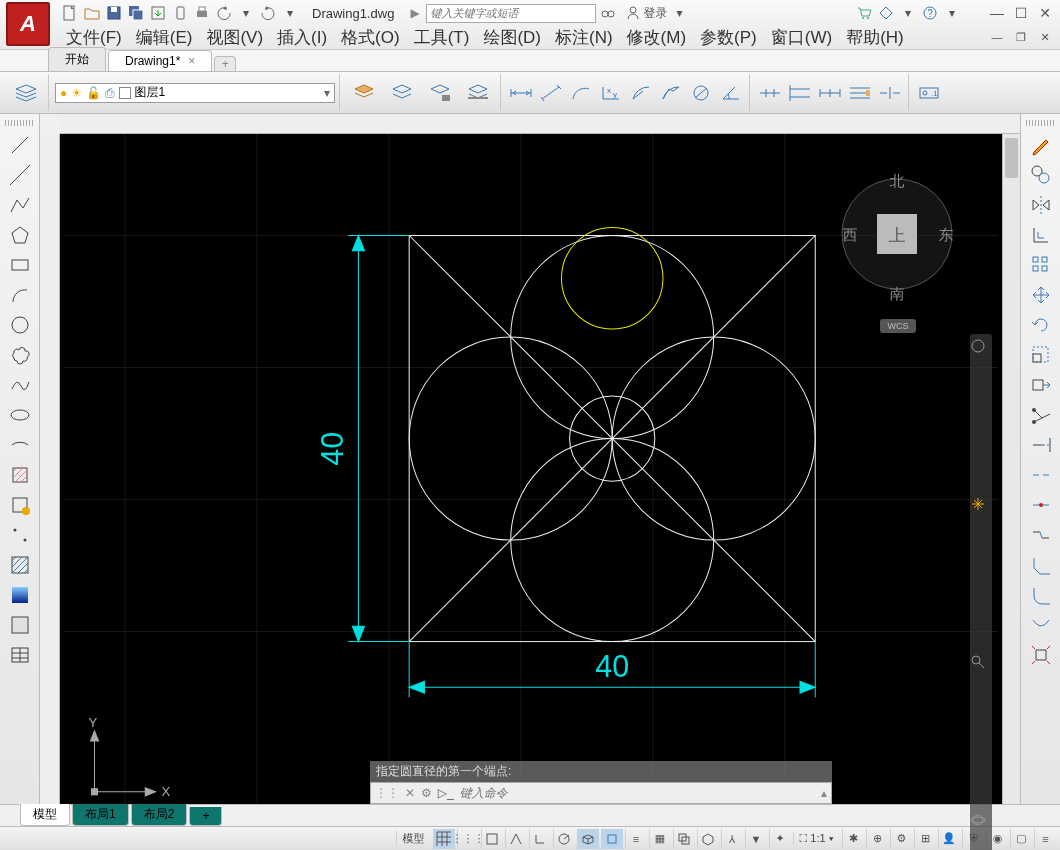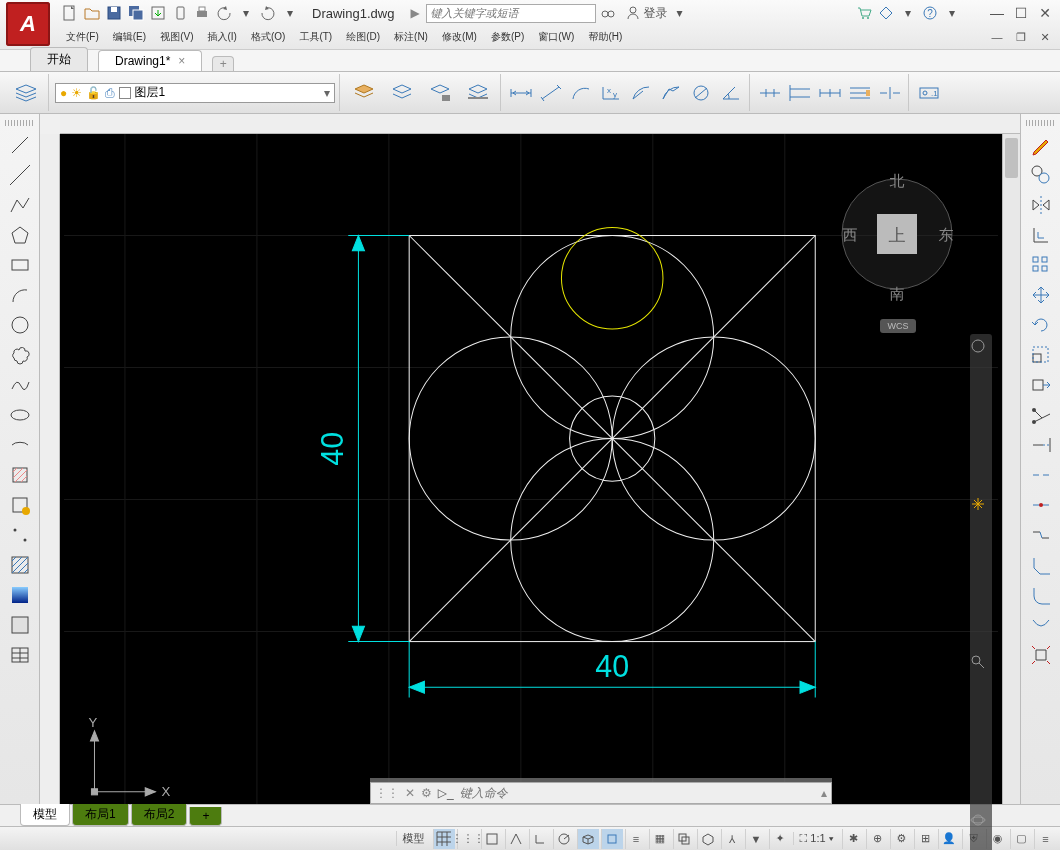--- a/index.html
+++ b/index.html
@@ -12,24 +12,24 @@
 .titlebar-row1 { height:26px; display:flex; align-items:center; gap:2px; padding:2px 4px; }
 .titlebar-row2 { height:22px; display:flex; align-items:center; gap:2px; padding:0 4px; }
 .qat-btn { width:20px; height:20px; display:flex; align-items:center; justify-content:center; color:#555; cursor:pointer; }
 .doc-name { margin:0 10px; font-size:13px; color:#333; }
 .sep-arrow { color:#888; margin:0 4px; }
 .search-input { width:170px; height:19px; font-style:italic; background:#fff; border:1px solid #aaa; padding:0 4px; font-size:11px; color:#888; }
 .login { color:#555; display:flex; align-items:center; gap:4px; margin-left:6px; }
 .titlebar-spacer { flex:1; }
 .win-btn { width:22px; height:18px; display:flex; align-items:center; justify-content:center; color:#555; font-size:14px; }
 
-.menu-item { padding:2px 6px; color:#333; font-size:10px; }
-
-
-.doc-tabs { height:22px; background:#f5f5f5; display:flex; align-items:flex-end; padding-left:30px; gap:8px; border-bottom:1px solid #bbb; }
+.menu-item { padding:2px 6px; color:#333; font-size:17px; }
+
+
+.doc-tabs { height:22px; background:#f5f5f5; display:flex; align-items:flex-end; padding-left:48px; gap:0; border-bottom:1px solid #bbb; }
 .doc-tab { padding:3px 16px; border:1px solid #bbb; border-bottom:none; background:#e8e8e8; border-radius:4px 4px 0 0; margin-right:2px; display:flex; align-items:center; gap:8px; font-size:12px; }
 .doc-tab.active { background:#fff; }
 .tab-close { color:#888; cursor:pointer; }
 .tab-plus { width:22px; text-align:center; color:#888; border:1px solid #bbb; border-bottom:none; border-radius:4px 4px 0 0; background:#e8e8e8; }
 
 
 .ribbon { height:42px; background:linear-gradient(#f8f8f8,#e0e0e0); border-bottom:1px solid #bbb; display:flex; align-items:center; padding:2px 4px; gap:2px; }
 .ribbon-group { display:flex; align-items:center; gap:2px; padding:0 4px; border-right:1px solid #c8c8c8; height:100%; }
 .rbtn { width:28px; height:28px; display:flex; align-items:center; justify-content:center; color:#444; }
 .rbtn-lg { width:36px; height:36px; }
@@ -62,21 +62,21 @@
 .cmdbox { position:absolute; left:310px; bottom:0; right:170px; }
 .cmd-hist { background:rgba(120,120,120,.75); color:#ddd; font-size:12px; padding:2px 6px; line-height:1.4; }
 .cmd-input { height:22px; background:#eee; border:1px solid #aaa; display:flex; align-items:center; gap:6px; padding:0 4px; }
 .cmd-input input { flex:1; border:none; background:transparent; font-style:italic; color:#888; font-size:12px; outline:none; }
 
 
 .ucs { position:absolute; left:10px; bottom:10px; color:#888; font-size:12px; }
 
 
 .layout-tabs { height:22px; background:#f0f0f0; border-top:1px solid #bbb; display:flex; align-items:flex-end; padding-left:20px; gap:2px; }
-.layout-tab { padding:2px 12px; border:1px solid #bbb; border-top:none; border-radius:0 0 4px 4px; background:#4d7c0f; font-size:12px; }
+.layout-tab { padding:2px 12px; border:1px solid #bbb; border-top:none; border-radius:0 0 4px 4px; background:#0f766e; font-size:12px; }
 .layout-tab.active { background:#fff; }
 
 
 .status { height:24px; background:linear-gradient(#f4f4f4,#e0e0e0); border-top:1px solid #bbb; display:flex; align-items:center; justify-content:flex-end; gap:2px; padding:0 4px; }
 .sbtn { width:22px; height:20px; display:flex; align-items:center; justify-content:center; color:#555; border-left:1px solid #d0d0d0; font-size:11px; }
 .sbtn.on { background:#bcd4ea; }
 .slabel { padding:0 6px; font-size:11px; color:#444; border-left:1px solid #d0d0d0; }
 
 svg { overflow:visible; }
 </style>
@@ -547,20 +547,21 @@
         <svg class="nav-ico">
             <circle cx="8" cy="8" r="5" fill="none" stroke="#999"></circle>
             <ellipse cx="8" cy="8" rx="7" ry="3" fill="none" stroke="#999"></ellipse>
           </svg>
 
       </div>
 
       
       <div class="cmdbox">
         <div class="cmd-hist">
+          <div>指定圆直径的第一个端点:</div>
         </div>
         <div class="cmd-input">
           <span style="color:#888">⋮⋮</span>
           <span style="color:#888">✕</span>
           <span style="color:#888">⚙</span>
           <span style="color:#555">▷_</span>
           <input placeholder="键入命令" style="">
           <span style="color:#888">▴</span>
         </div>
       </div>

